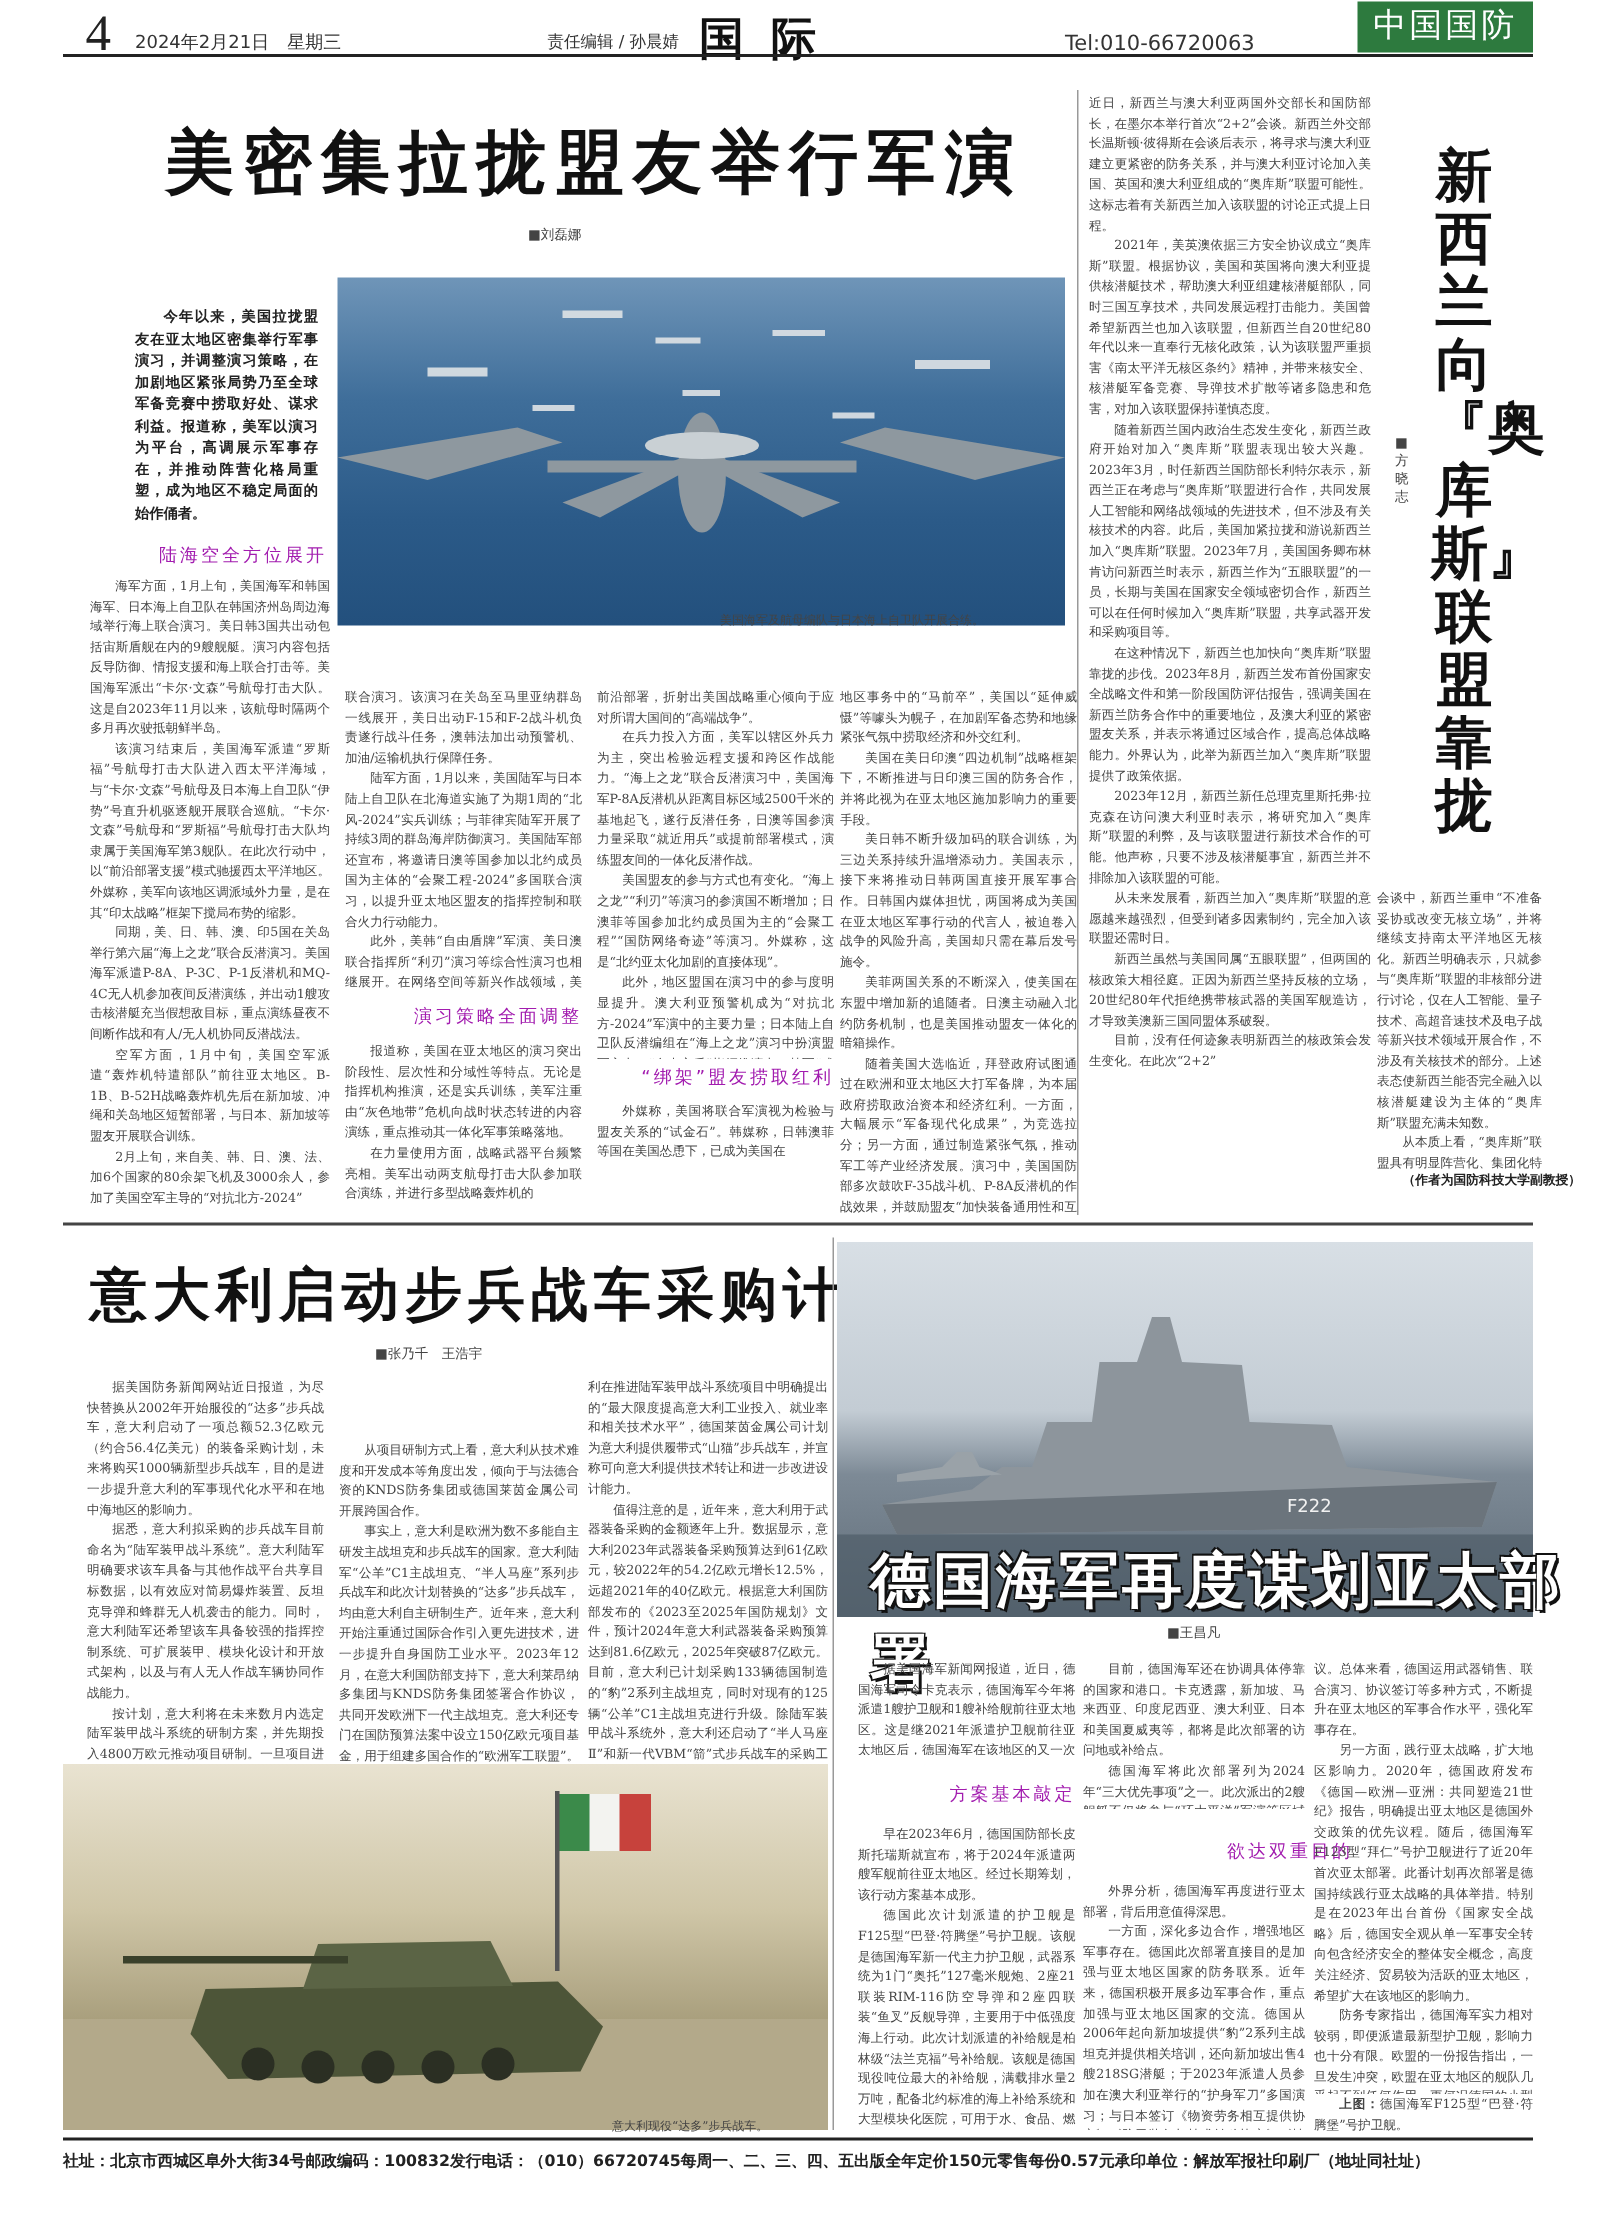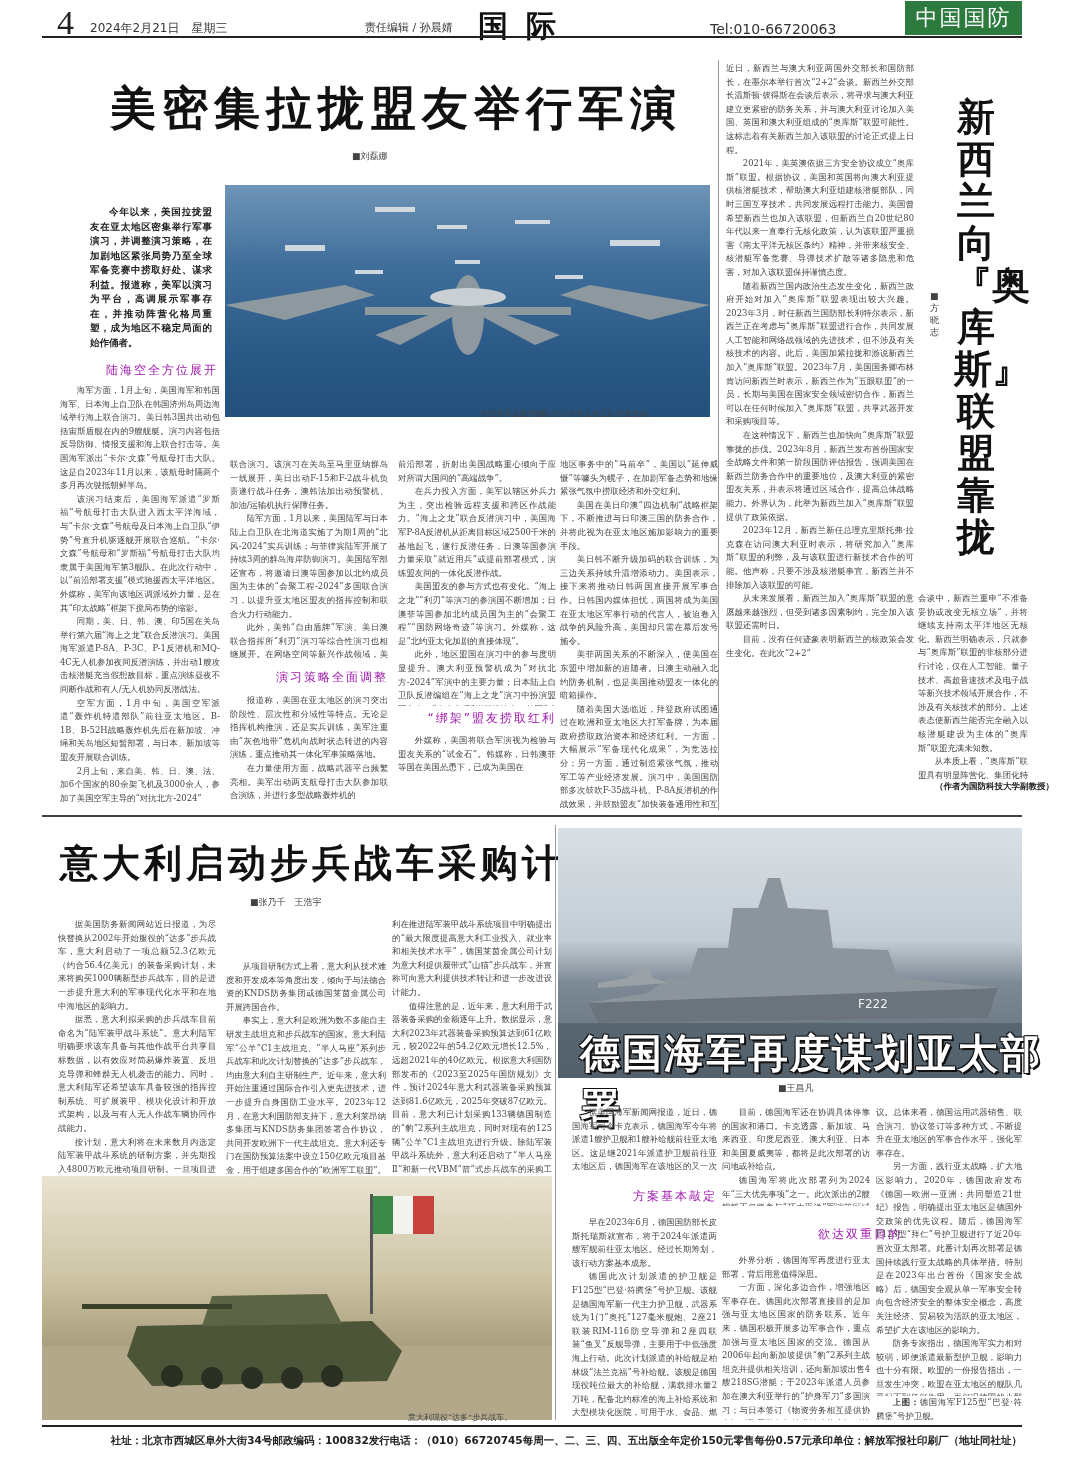--- a/index.html
+++ b/index.html
@@ -1,35 +1,35 @@
 <!DOCTYPE html>
 <html><head>
 <meta charset="utf-8">
 <style>
 *{box-sizing:border-box;margin:0;padding:0}
 body{width:1080px;height:1484px;background:#fff;font-family:"DejaVu Serif","Liberation Serif",serif;color:#222;position:relative;overflow:hidden}
 .abs{position:absolute}
 .hdr-num{left:57px;top:4px;font-size:34px;font-family:"Liberation Serif",serif;color:#222}
 .hdr-date{left:90px;top:20px;font-size:12px;font-family:"DejaVu Sans",sans-serif;color:#333}
 .hdr-editor{left:365px;top:20px;font-size:11px;font-family:"DejaVu Sans",sans-serif;color:#333}
-.hdr-sec{left:478px;top:6px;font-size:30px;font-weight:bold;font-family:"DejaVu Sans",sans-serif;color:#111;letter-spacing:18px}
+.hdr-sec{left:466px;top:6px;font-size:30px;font-weight:bold;font-family:"DejaVu Sans",sans-serif;color:#111;letter-spacing:18px}
 .hdr-tel{left:710px;top:21px;font-size:14px;font-family:"DejaVu Sans",sans-serif;color:#333}
 .logo{left:905px;top:1px;width:117px;height:34px;background:#2d7a3e;color:#fff;font-size:22px;text-align:center;line-height:34px;font-family:"DejaVu Serif",serif;letter-spacing:2px}
 .hline{left:42px;top:36px;width:980px;height:2px;background:#222}
 .vline{background:#999;width:1px}
 .headline1{left:110px;top:78px;font-size:46px;font-weight:bold;font-family:"DejaVu Sans",sans-serif;letter-spacing:6px;color:#111}
 .byline{font-size:9px;color:#444}
 .lede{left:90px;top:205px;width:122px;font-size:9.5px;line-height:14.5px;font-weight:bold;color:#222;text-indent:2em;text-align:justify}
 .photo{overflow:hidden}
 .sub{font-family:"DejaVu Sans",sans-serif;font-size:12px;color:#a21caf;letter-spacing:2px;text-align:right}
 .col{font-size:8.4px;line-height:13.6px;color:#444;text-align:justify}
 .col p{text-indent:2em}
 .caption{font-size:8px;color:#444}
 .vt{font-family:"DejaVu Sans",sans-serif;font-weight:bold;font-size:38px;line-height:42px;width:44px;text-align:center;color:#111}
-.footer{left:42px;top:1434px;width:980px;font-size:10.5px;font-weight:bold;font-family:"DejaVu Sans",sans-serif;color:#222;display:flex;justify-content:flex-end}
+.footer{left:42px;top:1434px;width:980px;font-size:10.5px;font-weight:bold;font-family:"DejaVu Sans",sans-serif;color:#222;display:flex;justify-content:flex-start}
 .headline2{left:60px;top:838px;font-size:38px;font-weight:bold;font-family:"DejaVu Serif",serif;letter-spacing:4px;color:#111}
 .headline3{left:580px;top:1026px;font-size:40px;font-weight:bold;font-family:Liberation Sans, sans-serif;letter-spacing:2px;color:#fff;text-shadow:2px 2px 0 #111,-1px -1px 0 #111,1px -1px 0 #111,-1px 1px 0 #111}
 </style>
 </head>
 <body>
 
 <div class="abs hdr-num">4</div>
 <div class="abs hdr-date">2024年2月21日　星期三</div>
 <div class="abs hdr-editor">责任编辑 / 孙晨婧</div>
 <div class="abs hdr-sec">国际</div>
@@ -103,20 +103,21 @@
 </div>
 
 <div class="abs vline" style="left:718px;top:60px;height:750px"></div>
 <div class="abs col" style="left:726px;top:62px;width:188px;height:750px;overflow:hidden">
   <p style="text-indent:0">近日，新西兰与澳大利亚两国外交部长和国防部长，在墨尔本举行首次“2+2”会谈。新西兰外交部长温斯顿·彼得斯在会谈后表示，将寻求与澳大利亚建立更紧密的防务关系，并与澳大利亚讨论加入美国、英国和澳大利亚组成的“奥库斯”联盟可能性。这标志着有关新西兰加入该联盟的讨论正式提上日程。</p>
     <p>2021年，美英澳依据三方安全协议成立“奥库斯”联盟。根据协议，美国和英国将向澳大利亚提供核潜艇技术，帮助澳大利亚组建核潜艇部队，同时三国互享技术，共同发展远程打击能力。美国曾希望新西兰也加入该联盟，但新西兰自20世纪80年代以来一直奉行无核化政策，认为该联盟严重损害《南太平洋无核区条约》精神，并带来核安全、核潜艇军备竞赛、导弹技术扩散等诸多隐患和危害，对加入该联盟保持谨慎态度。</p>
     <p>随着新西兰国内政治生态发生变化，新西兰政府开始对加入“奥库斯”联盟表现出较大兴趣。2023年3月，时任新西兰国防部长利特尔表示，新西兰正在考虑与“奥库斯”联盟进行合作，共同发展人工智能和网络战领域的先进技术，但不涉及有关核技术的内容。此后，美国加紧拉拢和游说新西兰加入“奥库斯”联盟。2023年7月，美国国务卿布林肯访问新西兰时表示，新西兰作为“五眼联盟”的一员，长期与美国在国家安全领域密切合作，新西兰可以在任何时候加入“奥库斯”联盟，共享武器开发和采购项目等。</p>
     <p>在这种情况下，新西兰也加快向“奥库斯”联盟靠拢的步伐。2023年8月，新西兰发布首份国家安全战略文件和第一阶段国防评估报告，强调美国在新西兰防务合作中的重要地位，及澳大利亚的紧密盟友关系，并表示将通过区域合作，提高总体战略能力。外界认为，此举为新西兰加入“奥库斯”联盟提供了政策依据。</p>
     <p>2023年12月，新西兰新任总理克里斯托弗·拉克森在访问澳大利亚时表示，将研究加入“奥库斯”联盟的利弊，及与该联盟进行新技术合作的可能。他声称，只要不涉及核潜艇事宜，新西兰并不排除加入该联盟的可能。</p>
     <p>从未来发展看，新西兰加入“奥库斯”联盟的意愿越来越强烈，但受到诸多因素制约，完全加入该联盟还需时日。</p>
+    <p>新西兰虽然与美国同属“五眼联盟”，但两国的核政策大相径庭。正因为新西兰坚持反核的立场，20世纪80年代拒绝携带核武器的美国军舰造访，才导致美澳新三国同盟体系破裂。</p>
     <p>目前，没有任何迹象表明新西兰的核政策会发生变化。在此次“2+2”</p>
 </div>
 <div class="abs vt" style="left:954px;top:96px">新西兰向『奥库斯』联盟靠拢</div>
 <div class="abs byline" style="left:930px;top:290px;width:10px;line-height:12px">■方晓志</div>
 <div class="abs col" style="left:918px;top:592px;width:110px;height:190px;overflow:hidden">
   <p style="text-indent:0">会谈中，新西兰重申“不准备妥协或改变无核立场”，并将继续支持南太平洋地区无核化。新西兰明确表示，只就参与“奥库斯”联盟的非核部分进行讨论，仅在人工智能、量子技术、高超音速技术及电子战等新兴技术领域开展合作，不涉及有关核技术的部分。上述表态使新西兰能否完全融入以核潜艇建设为主体的“奥库斯”联盟充满未知数。</p>
     <p>从本质上看，“奥库斯”联盟具有明显阵营化、集团化特征，体现美英澳三国的冷战思维。目前该联盟正在积极寻求扩员，一旦新西兰加入“奥库斯”联盟，美国将继续为该联盟拉拢更多国家，这不仅会加剧地区军备竞赛和地缘对抗，还会破坏亚太地区乃至全球的和平与稳定。</p>
 </div>
 <div class="abs" style="left:935px;top:781px;font-size:8.5px;font-weight:bold;color:#222">（作者为国防科技大学副教授）</div>
 

